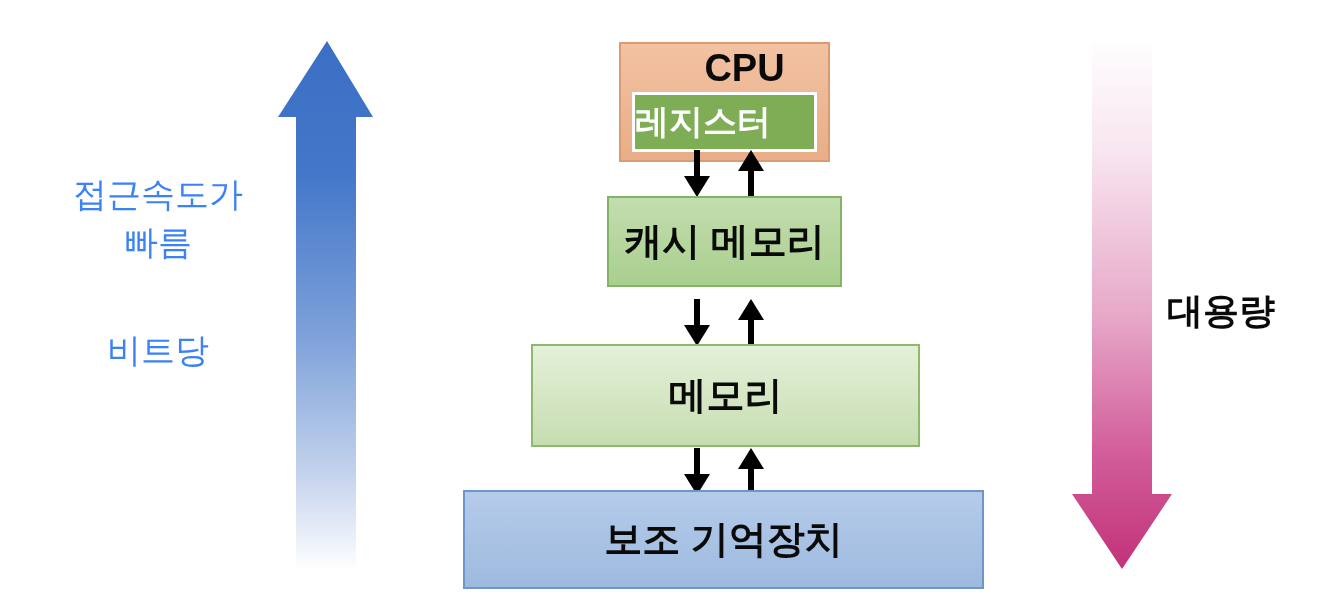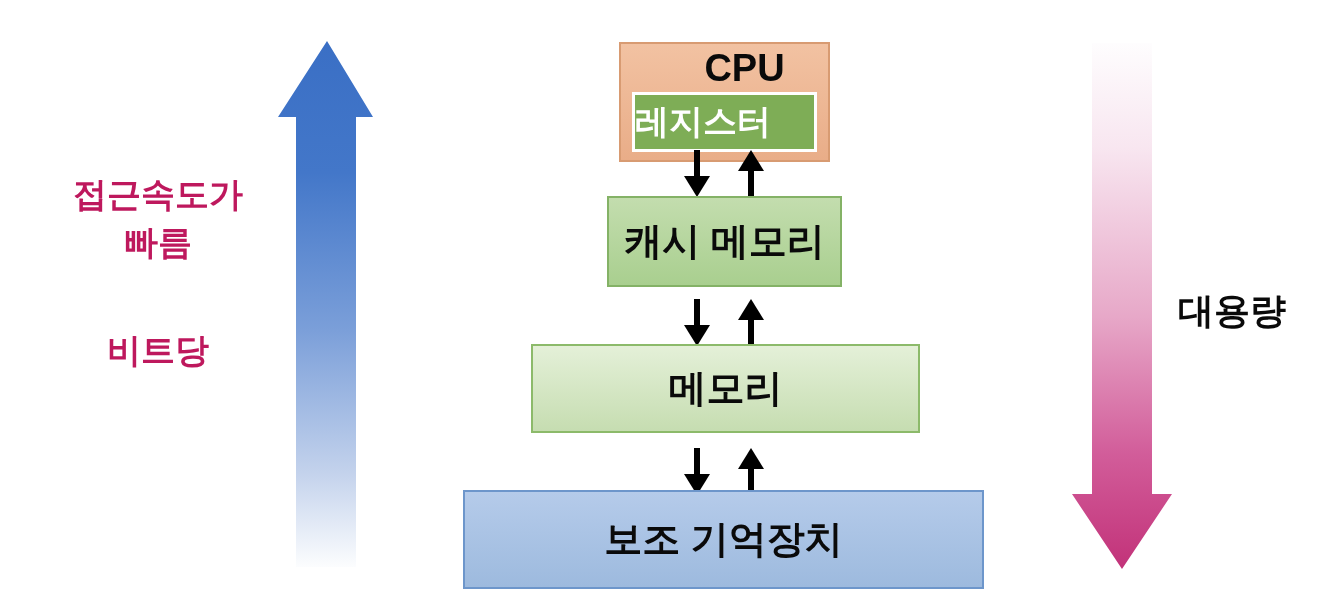--- a/index.html
+++ b/index.html
@@ -3,24 +3,24 @@
 <meta charset="utf-8">
 <style>
   html,body{margin:0;padding:0;background:#fff;}
   .stage{
     position:relative;width:1331px;height:602px;background:#ffffff;overflow:hidden;
     font-family:"Liberation Sans",sans-serif;color:#000;
   }
   .abs{position:absolute;}
   
   .side-label{
-    text-align:center;font-weight:700;font-size:34px;line-height:48px;color:#be185d;
+    text-align:center;font-weight:400;font-size:34px;line-height:48px;color:#3b82f6;
   }
   .right-label{
-    text-align:center;font-weight:600;font-size:36px;color:#0a0a0a;
+    font-weight:600;font-size:36px;color:#0a0a0a;
   }
   
   .hw-box{
     box-sizing:border-box;display:flex;align-items:center;justify-content:center;
     font-weight:600;color:#0a0a0a;
   }
   .cpu-box{
     left:619px;top:42px;width:211px;height:120px;
     background:linear-gradient(#f2c2a2,#e9ad88);
     border:2px solid #d89b72;
@@ -32,21 +32,21 @@
     box-sizing:border-box;background:#7ead56;border:3px solid #ffffff;
     display:flex;align-items:center;justify-content:flex-start;
     color:#ffffff;font-size:34px;font-weight:600;
   }
   .cache-box{
     left:607px;top:196px;width:235px;height:91px;
     background:linear-gradient(#c3ddae,#a9cf8f);
     border:2px solid #84b266;font-size:38px;
   }
   .memory-box{
-    left:531px;top:344px;width:389px;height:89px;
+    left:531px;top:344px;width:389px;height:103px;
     background:linear-gradient(#e4f0d8,#c6ddb1);
     border:2px solid #8cba6a;font-size:38px;
   }
   .storage-box{
     left:463px;top:490px;width:521px;height:99px;
     background:linear-gradient(#b5cbea,#9dbade);
     border:2px solid #6d96cb;font-size:38px;align-items:center;
   }
   svg{display:block;}
 </style>

